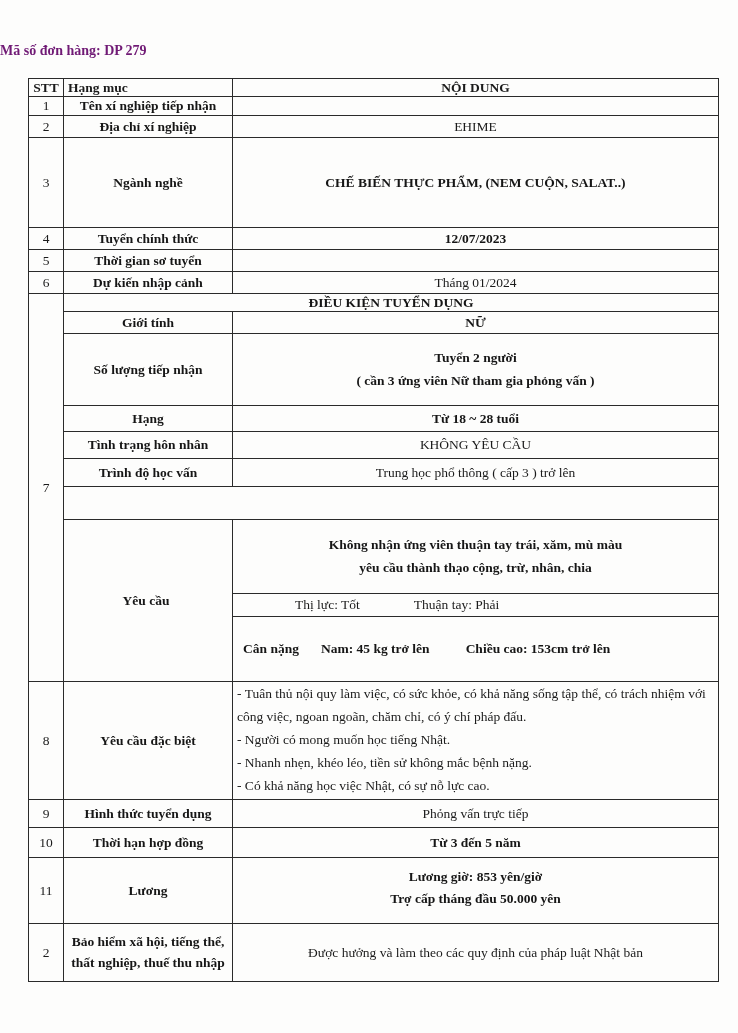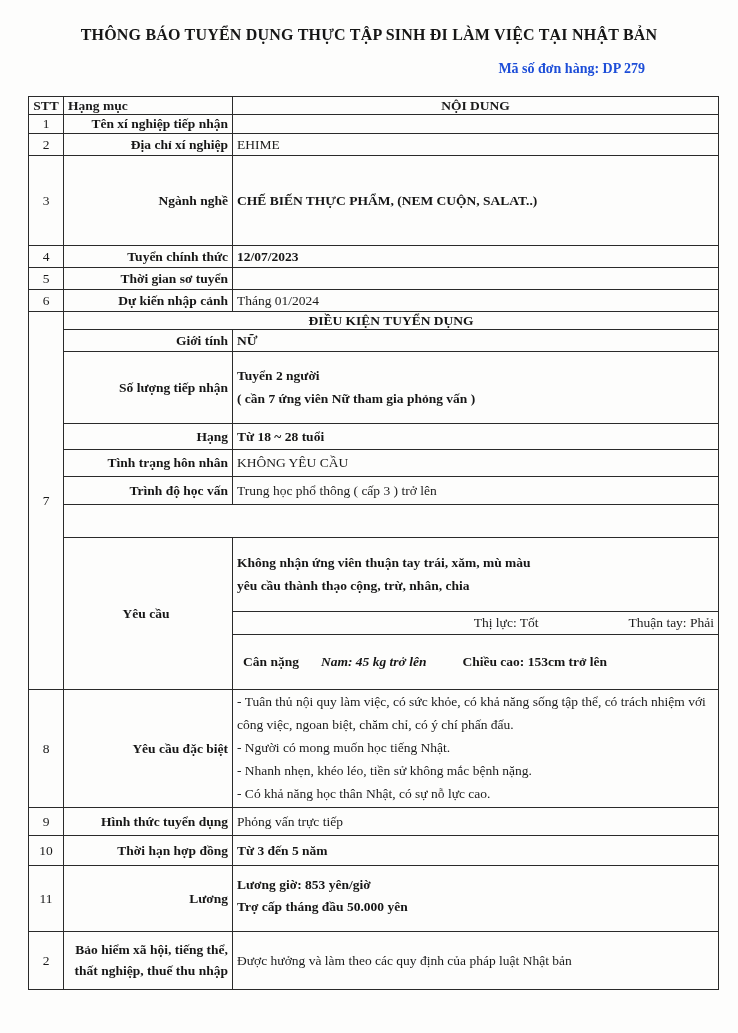--- a/index.html
+++ b/index.html
@@ -18,26 +18,26 @@
     padding-top: 26px;
   }
   .doc-title {
     text-align: center;
     font-weight: bold;
     font-size: 16px;
     letter-spacing: 0.2px;
     color: #161616;
   }
   .order-code {
-    text-align: right;
+    text-align: left;
     padding-right: 93px;
     margin-top: 17px;
     font-weight: bold;
     font-size: 14px;
-    color: #1d4ed8;
+    color: #701a75;
   }
   table.doc-table {
     border-collapse: collapse;
     table-layout: fixed;
     width: 690px;
     margin: 19px 8px 0 28px;
     padding-left: 16px;
   }
   table.doc-table th,
   table.doc-table td {
@@ -46,64 +46,63 @@
     font-size: 13.5px;
     vertical-align: middle;
     overflow: hidden;
   }
   th.h-stt, td.c-stt { text-align: center; }
   th.h-cat { text-align: left; padding-left: 5px; }
   th.h-content { text-align: center; }
   th { font-weight: bold; }
   td.c-label {
     font-weight: bold;
-    text-align: right;
+    text-align: center;
     padding-left: 5px;
     color: #161616;
   }
   td.c-stt { font-weight: normal; }
-  td.c-value { }
+  td.c-value { text-align: center; }
   .bold { font-weight: bold; color: #161616; }
   .reg { font-weight: normal; }
   .section-header {
     text-align: center;
     font-weight: bold;
     color: #161616;
   }
   .two-line { line-height: 1.65; }
   .bullets {
     text-align: left;
     padding: 4px 6px 4px 5px;
     line-height: 1.7;
     font-size: 13px;
   }
   .req-line2-row {
     display: flex;
-    justify-content: flex-end;
+    justify-content: flex-start;
     padding-left: 58px;
-    gap: 90px;
+    gap: 54px;
     font-weight: normal;
   }
   .req-line3-row {
     display: flex;
     align-items: center;
     padding-left: 6px;
     font-weight: bold;
     color: #161616;
   }
-  .req-line3-row .w2 { margin-left: 22px; font-style: italic; }
+  .req-line3-row .w2 { margin-left: 22px; }
   .req-line3-row .w3 { margin-left: 36px; }
   .label-two-line { line-height: 1.5; }
 </style>
 </head>
 <body>
 
 <div class="page">
 
-  <div class="doc-title">THÔNG BÁO TUYỂN DỤNG THỰC TẬP SINH ĐI LÀM VIỆC TẠI NHẬT BẢN</div>
 
   <div class="order-code">Mã số đơn hàng: DP 279</div>
 
   <table class="doc-table">
     <colgroup>
       <col style="width:35px">
       <col style="width:169px">
       <col style="width:486px">
     </colgroup>
 
@@ -155,21 +154,21 @@
       <td class="section-header" colspan="2">ĐIỀU KIỆN TUYỂN DỤNG</td>
     </tr>
     <tr style="height:22px">
       <td class="c-label">Giới tính</td>
       <td class="c-value bold">NỮ</td>
     </tr>
     <tr style="height:72px">
       <td class="c-label">Số lượng tiếp nhận</td>
       <td class="c-value bold two-line">
         <div>Tuyển 2 người</div>
-        <div>( cần 7 ứng viên Nữ tham gia phỏng vấn )</div>
+        <div>( cần 3 ứng viên Nữ tham gia phỏng vấn )</div>
       </td>
     </tr>
     <tr style="height:26px">
       <td class="c-label">Hạng</td>
       <td class="c-value bold">Từ 18 ~ 28 tuổi</td>
     </tr>
     <tr style="height:27px">
       <td class="c-label">Tình trạng hôn nhân</td>
       <td class="c-value reg">KHÔNG YÊU CẦU</td>
     </tr>
@@ -188,38 +187,38 @@
       </td>
     </tr>
     <tr style="height:23px">
       <td>
         <div class="req-line2-row">
           <span>Thị lực: Tốt</span>
           <span>Thuận tay: Phải</span>
         </div>
       </td>
     </tr>
-    <tr style="height:55px">
+    <tr style="height:65px">
       <td>
         <div class="req-line3-row">
           <span>Cân nặng</span>
           <span class="w2">Nam: 45 kg trở lên</span>
           <span class="w3">Chiều cao: 153cm trở lên</span>
         </div>
       </td>
     </tr>
 
     <tr style="height:118px">
       <td class="c-stt">8</td>
       <td class="c-label">Yêu cầu đặc biệt</td>
       <td class="bullets">
-        <div>- Tuân thủ nội quy làm việc, có sức khỏe, có khả năng sống tập thể, có trách nhiệm với công việc, ngoan biệt, chăm chỉ, có ý chí phấn đấu.</div>
+        <div>- Tuân thủ nội quy làm việc, có sức khỏe, có khả năng sống tập thể, có trách nhiệm với công việc, ngoan ngoãn, chăm chỉ, có ý chí pháp đấu.</div>
         <div>- Người có mong muốn học tiếng Nhật.</div>
         <div>- Nhanh nhẹn, khéo léo, tiền sử không mắc bệnh nặng.</div>
-        <div>- Có khả năng học thân Nhật, có sự nỗ lực cao.</div>
+        <div>- Có khả năng học việc Nhật, có sự nỗ lực cao.</div>
       </td>
     </tr>
 
     <tr style="height:28px">
       <td class="c-stt">9</td>
       <td class="c-label">Hình thức tuyển dụng</td>
       <td class="c-value reg">Phỏng vấn trực tiếp</td>
     </tr>
 
     <tr style="height:30px">

